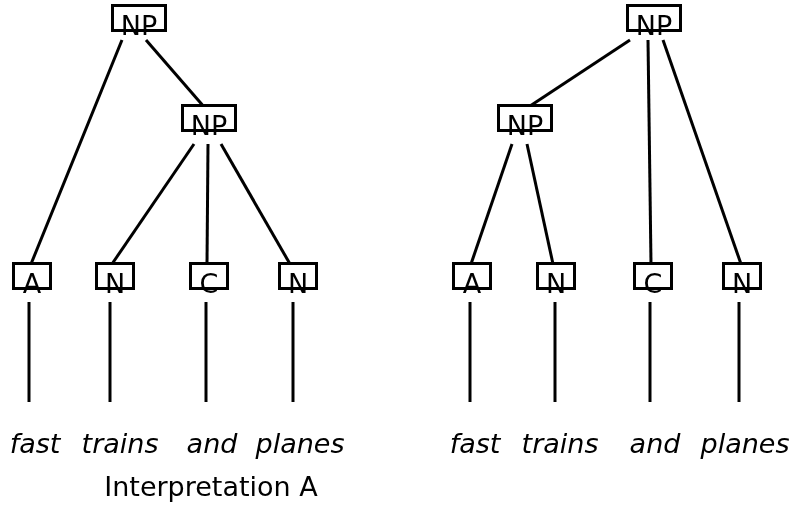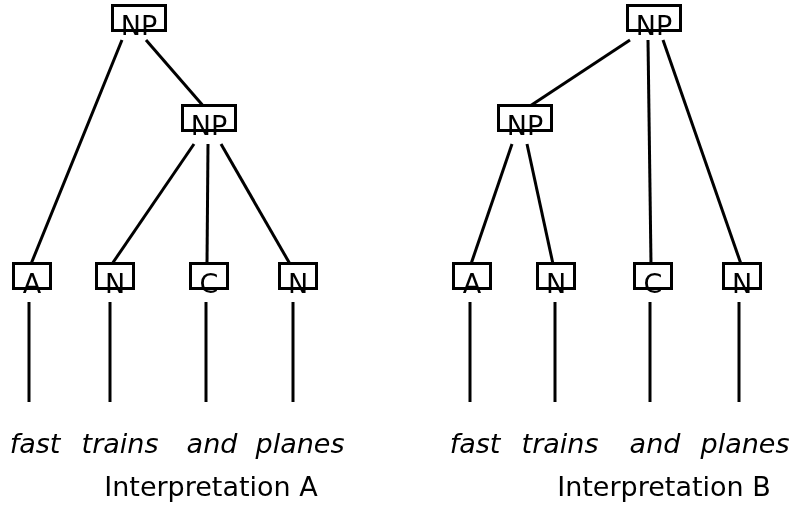--- a/index.html
+++ b/index.html
@@ -133,15 +133,14 @@
   <div class="node leaf nB-n1">N</div>
   <div class="node leaf nB-c">C</div>
   <div class="node leaf nB-n2">N</div>
 
   <div class="word wB-fast">fast</div>
   <div class="word wB-trains">trains</div>
   <div class="word wB-and">and</div>
   <div class="word wB-planes">planes</div>
 
   <div class="caption capA">Interpretation A</div>
-  <div class="caption capB">Interpretation B</div>
 
 </div>
 
 </body></html>

